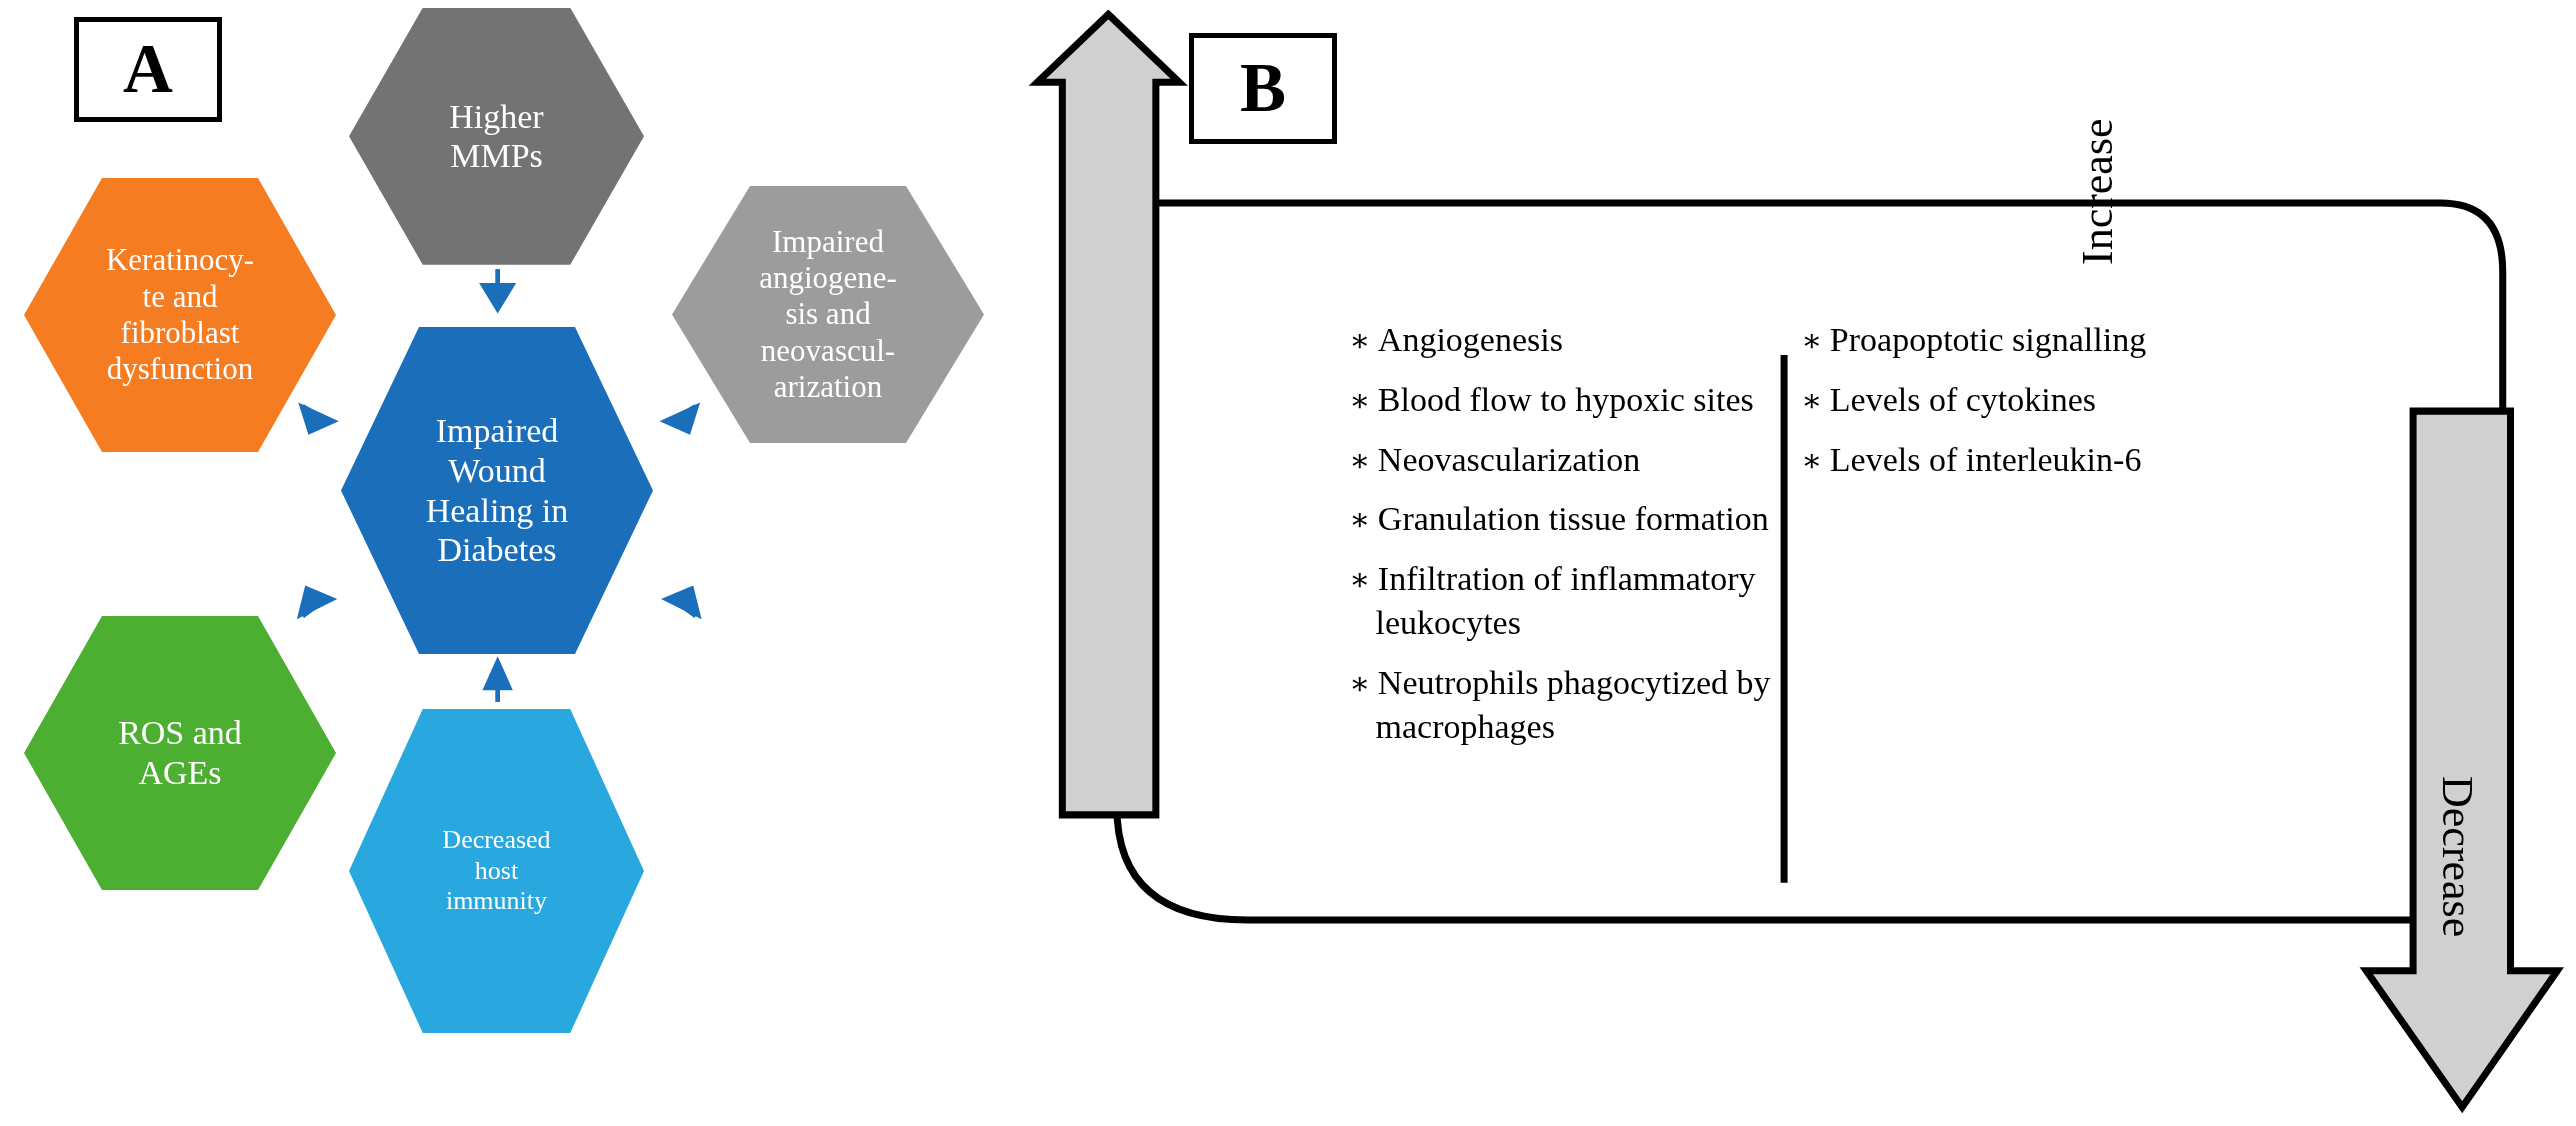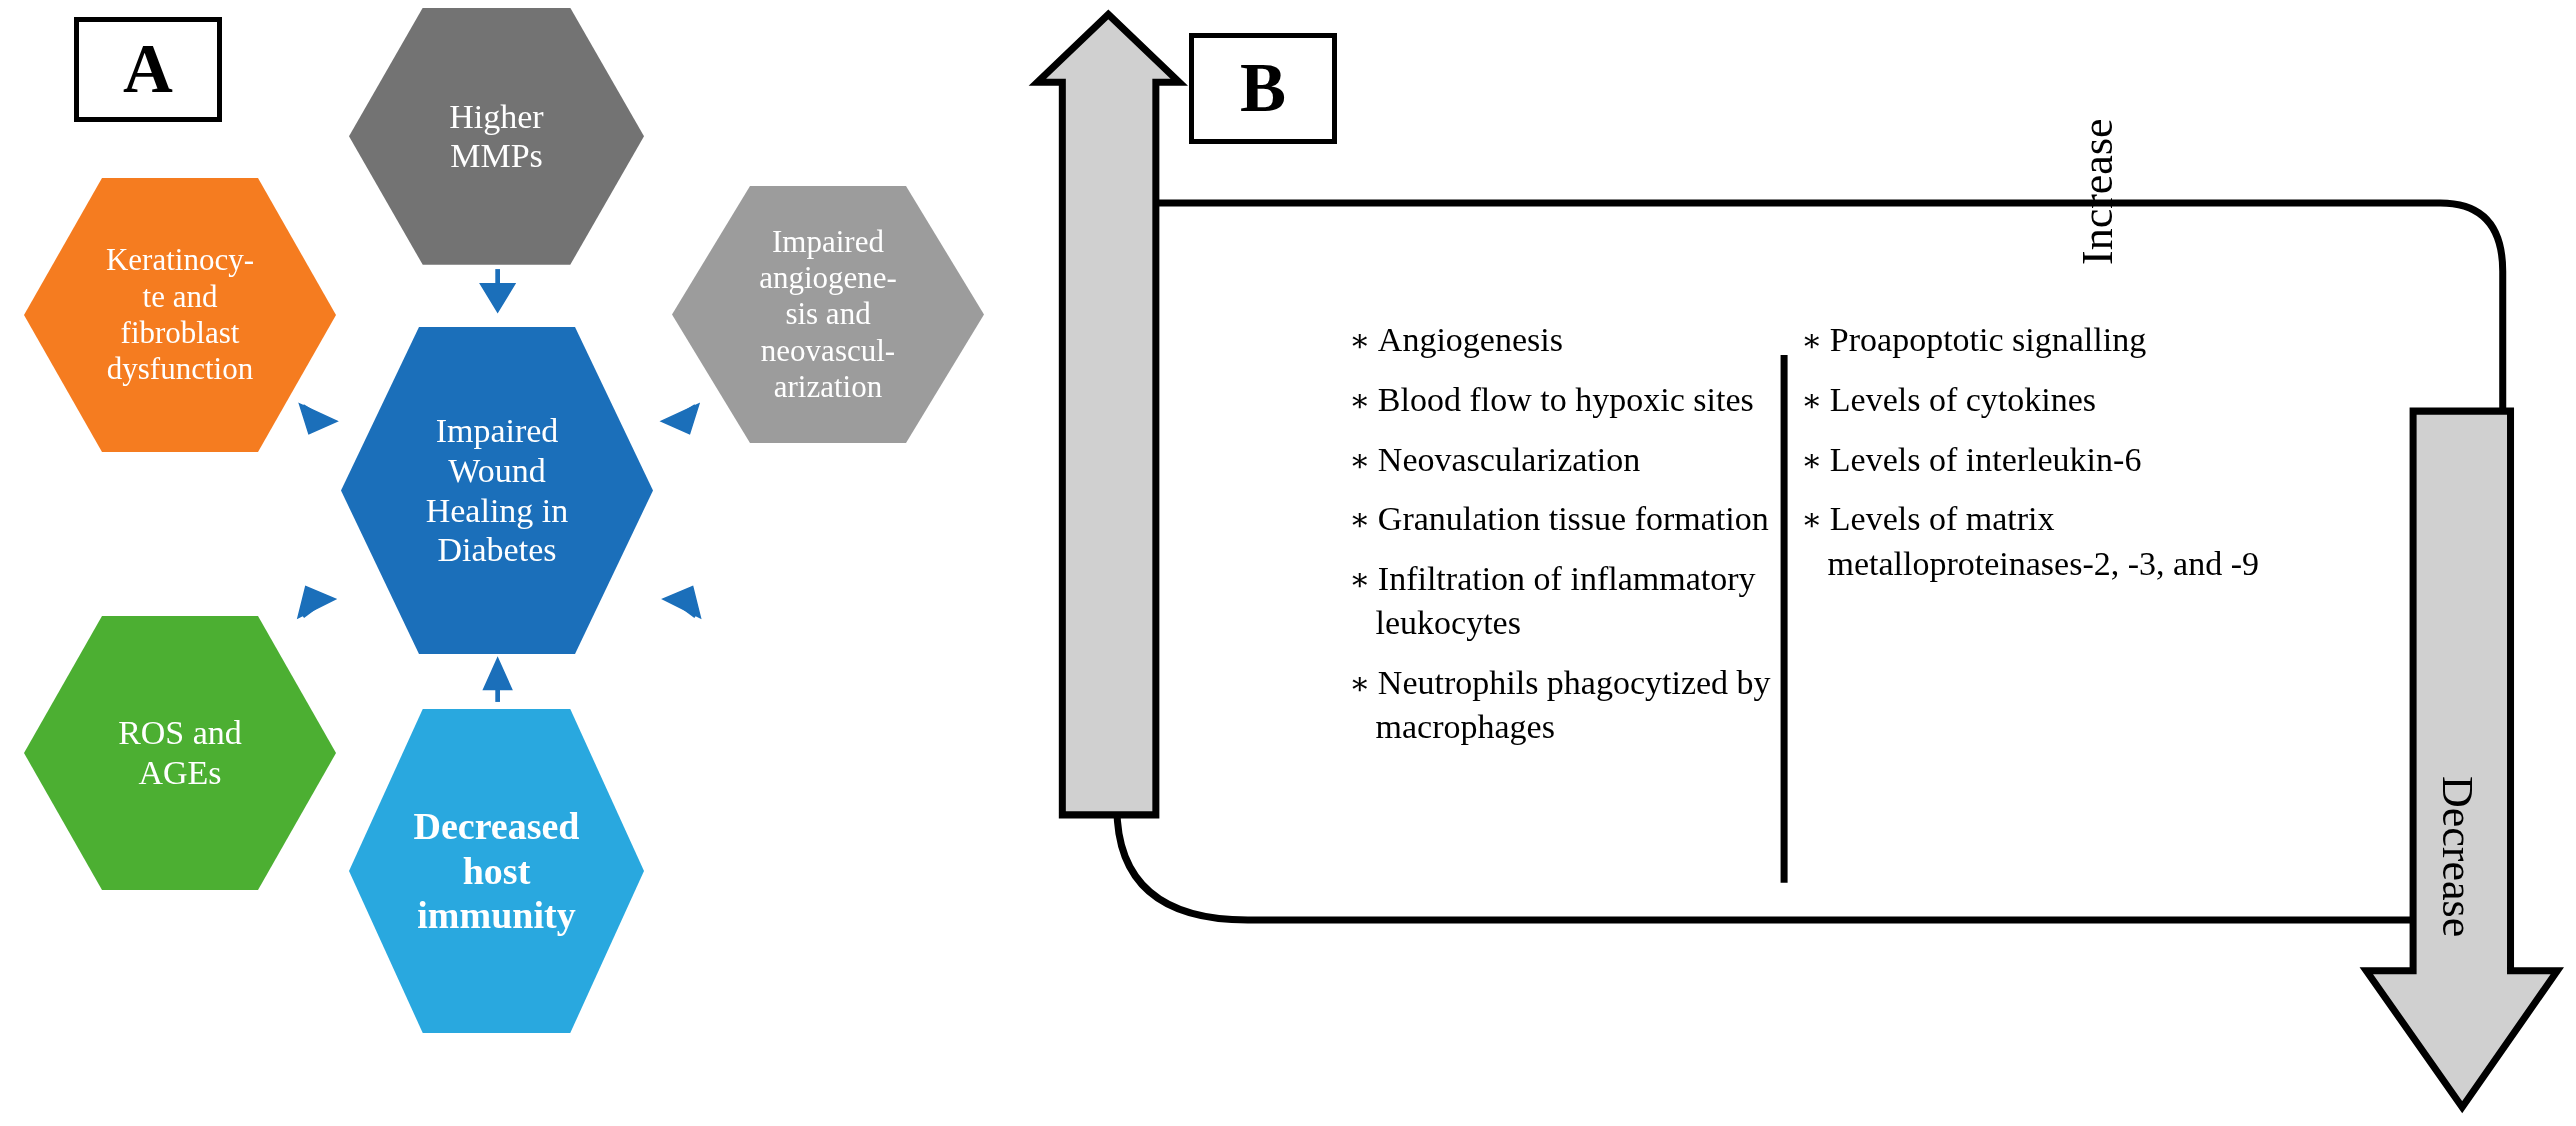--- a/index.html
+++ b/index.html
@@ -47,21 +47,21 @@
     box-sizing:border-box;
   }
   .hex span{ display:block; padding:0 9.4px; }
 
   #hex-higher-mmps      { left:349px; top:7.8px;  width:295px; height:257px; background:#737373; font-size:34px; }
   #hex-keratinocyte     { left:24px;  top:178px; width:312px; height:274px; background:#F57C20; font-size:31px;text-align:center; }
   #hex-impaired-angio   { left:672px; top:186px; width:312px; height:257px; background:#9C9C9C; font-size:31px; }
   #hex-center           { left:341px; top:327px; width:312px; height:327px; background:#1B6FBA; font-size:34px; z-index:5;}
   #hex-ros-ages         { left:24px;  top:616px; width:312px; height:274px; background:#4CAF32; font-size:34px; }
   #hex-neuropathy       { left:672px; top:530px; width:312px; height:274px; background:#FCBF0A; font-size:34px; }
-  #hex-decreased-host   { left:349px; top:709px; width:295px; height:324px; background:#29A8DF; font-size:38px;font-weight:bold; }
+  #hex-decreased-host   { left:349px; top:709px; width:295px; height:324px; background:#29A8DF; font-size:26px; }
 
   .arrow-svg{ position:absolute; left:0; top:0; width:1014px; height:1127px; z-index:8; pointer-events:none; }
 
   
   #panel-b{ position:absolute; left:1014px; top:0; width:1562px; height:1127px; }
   #panel-b-svg{ position:absolute; left:0; top:0; width:1562px; height:1127px; }
 
   .b-col{
     position:absolute;
     color:#000000;
@@ -173,21 +173,20 @@
         <div class="b-item"><span class="ast">∗ </span><span>Blood flow to hypoxic sites</span></div>
         <div class="b-item"><span class="ast">∗ </span><span>Neovascularization</span></div>
         <div class="b-item"><span class="ast">∗ </span><span>Granulation tissue formation</span></div>
         <div class="b-item"><span class="ast">∗ </span><span>Infiltration of inflammatory leukocytes</span></div>
         <div class="b-item"><span class="ast">∗ </span><span>Neutrophils phagocytized by macrophages</span></div>
       </div>
     <div class="b-col" id="b-col-right">
         <div class="b-item"><span class="ast">∗ </span><span>Proapoptotic signalling</span></div>
         <div class="b-item"><span class="ast">∗ </span><span>Levels of cytokines</span></div>
         <div class="b-item"><span class="ast">∗ </span><span>Levels of interleukin-6</span></div>
-        <div class="b-item"><span class="ast">∗ </span><span>Levels of matrix metalloproteinases-2, -3, and -9</span></div>
       </div>
   </div>
 
   <div class="arrow-text" id="decrease-text">Decrease</div>
 
   <div class="panel-label" id="panel-label-b">
     <span>B</span>
   </div>
 
 </div>

